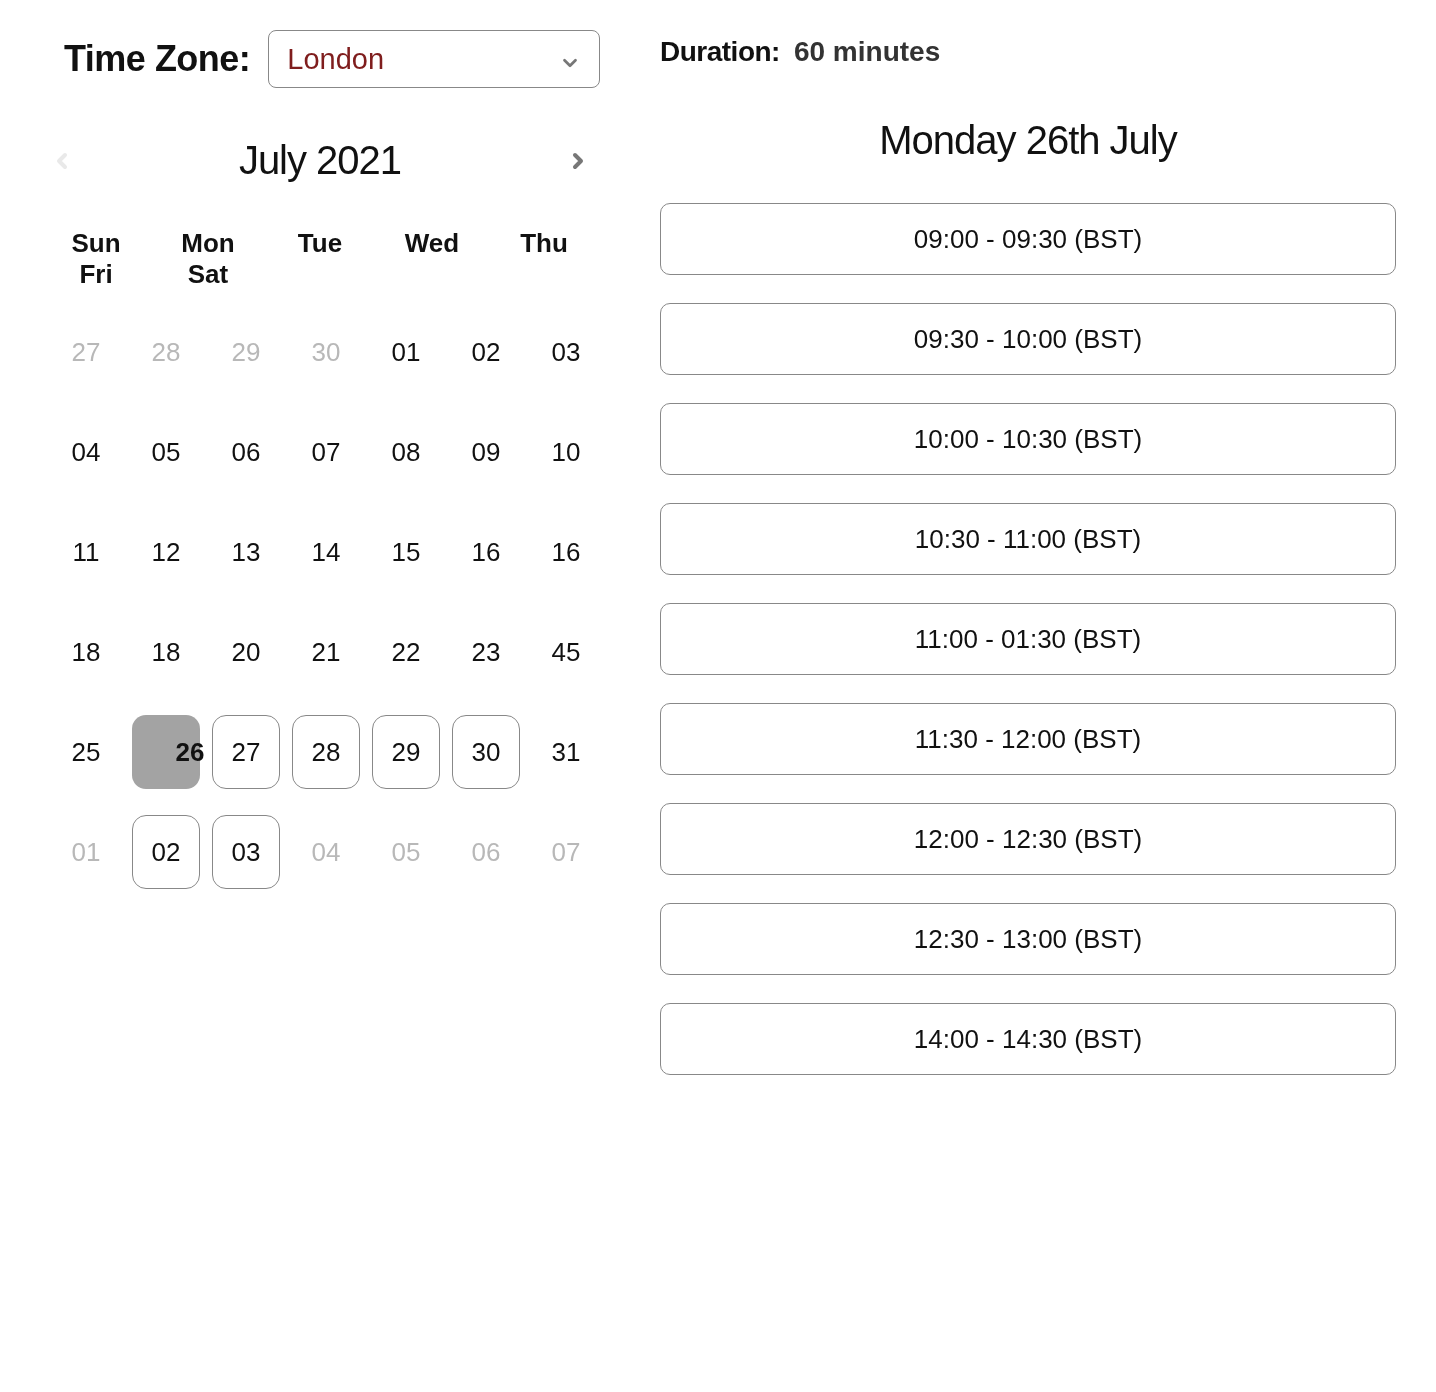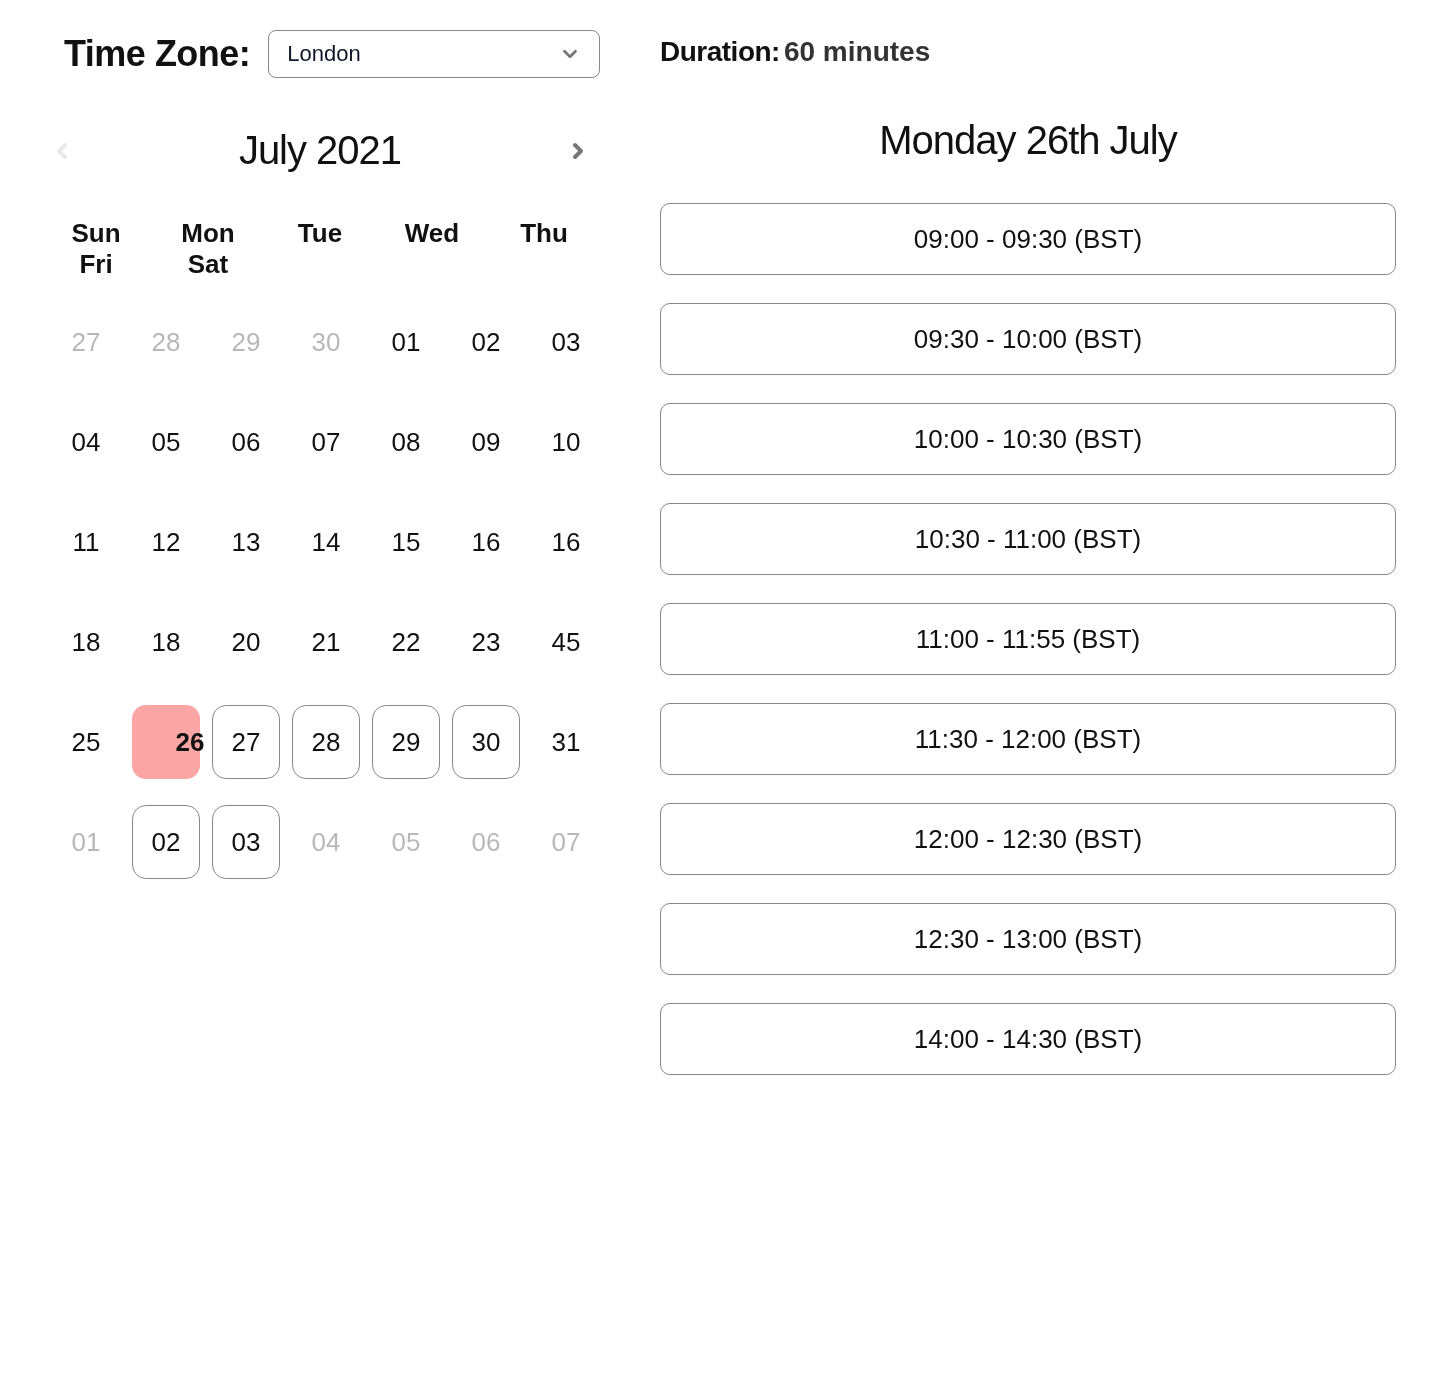--- a/index.html
+++ b/index.html
@@ -24,41 +24,41 @@
     margin-bottom: 50px;
   }
   .tz-label {
     font-weight: 700;
     font-size: 36px;
     letter-spacing: -0.5px;
     margin-left: 24px;
   }
   .tz-select {
     flex: 1;
-    height: 48px;
+    height: 58px;
     border: 1.5px solid #888;
     border-radius: 8px;
     padding: 0 18px;
     display: flex;
     align-items: center;
     justify-content: space-between;
-    font-size: 22px;
-    color: #0f172a;
+    font-size: 29px;
+    color: #7f1d1d;
     cursor: pointer;
   }
   .chev-down {
     width: 22px; height: 22px;
     display: inline-block;
   }
   .chev-down svg { width: 100%; height: 100%; }
 
   .duration-row {
     display:flex;
     align-items:flex-end;
-    gap:4px;
+    gap:14px;
     font-size: 28px;
     margin-bottom: 50px;
     margin-top: 6px;
   }
   .duration-row b { font-weight:700; letter-spacing:-0.5px;}
   .duration-row span { font-weight:700; color:#333; }
 
   .month-row {
     display:flex;
     align-items:center;
@@ -109,21 +109,21 @@
     border-radius: 14px;
   }
   .day.other { color: #b8b8b8; }
   .day.current { color: #111; }
   .day.available {
     border: 1.5px solid #888;
     color:#111;
     cursor:pointer;
   }
   .day.selected {
-    background: #fca5a5;
+    background: #a3a3a3;
     color:#111;
     font-weight:700;
     border:none;
     cursor:pointer;
     padding-left:48px;
   }
 
   .date-title {
     font-size: 40px;
     font-weight: 500;
@@ -323,20 +323,20 @@
     <div class="duration-row">
       <b>Duration:</b>
       <span>60 minutes</span>
     </div>
     <div class="date-title">Monday 26th July</div>
     <div class="slots" id="slots">
         <div class="slot">09:00 - 09:30 (BST)</div>
         <div class="slot">09:30 - 10:00 (BST)</div>
         <div class="slot">10:00 - 10:30 (BST)</div>
         <div class="slot">10:30 - 11:00 (BST)</div>
-        <div class="slot">11:00 - 11:55 (BST)</div>
+        <div class="slot">11:00 - 01:30 (BST)</div>
         <div class="slot">11:30 - 12:00 (BST)</div>
         <div class="slot">12:00 - 12:30 (BST)</div>
         <div class="slot">12:30 - 13:00 (BST)</div>
         <div class="slot">14:00 - 14:30 (BST)</div>
       </div>
   </div>
 </div>
 
 </body></html>

